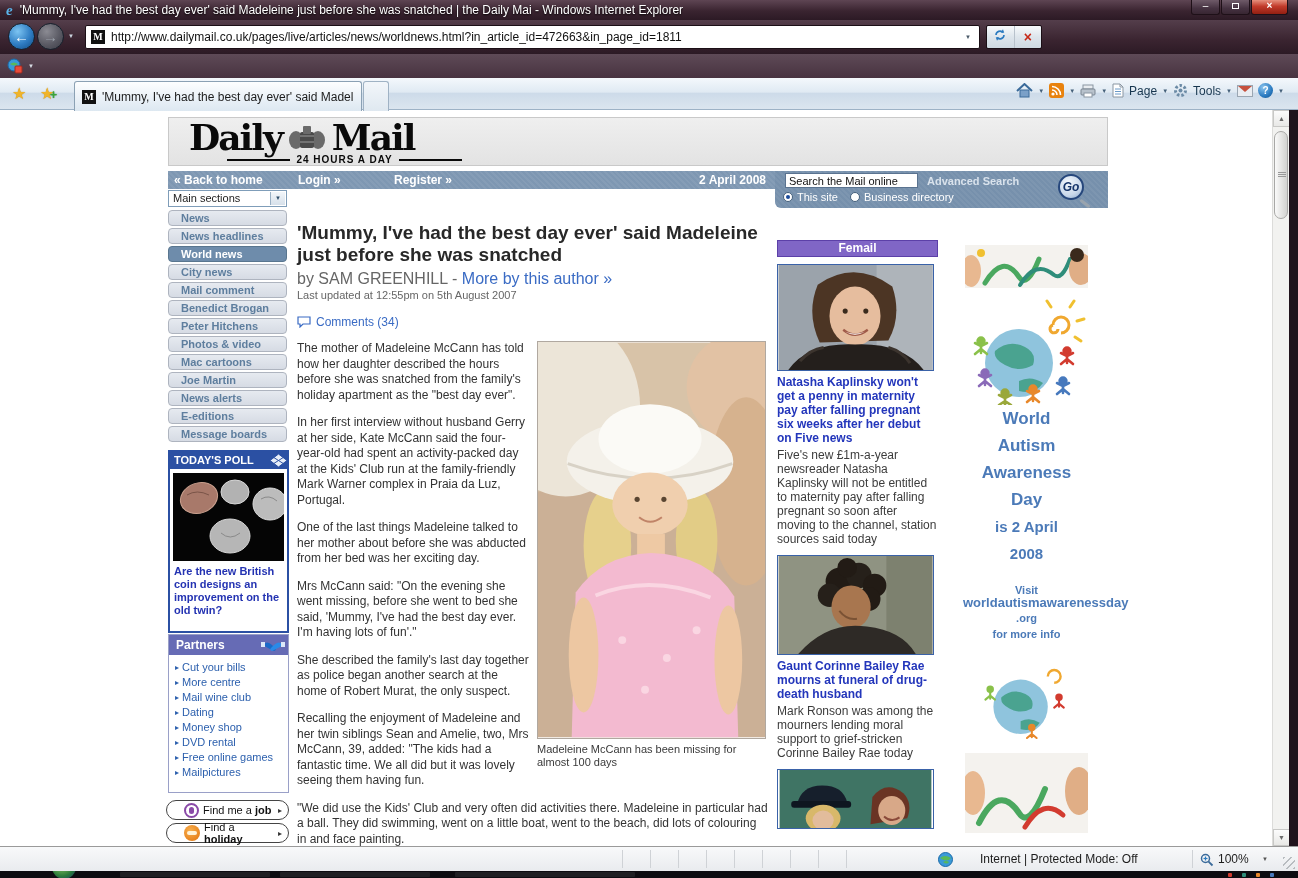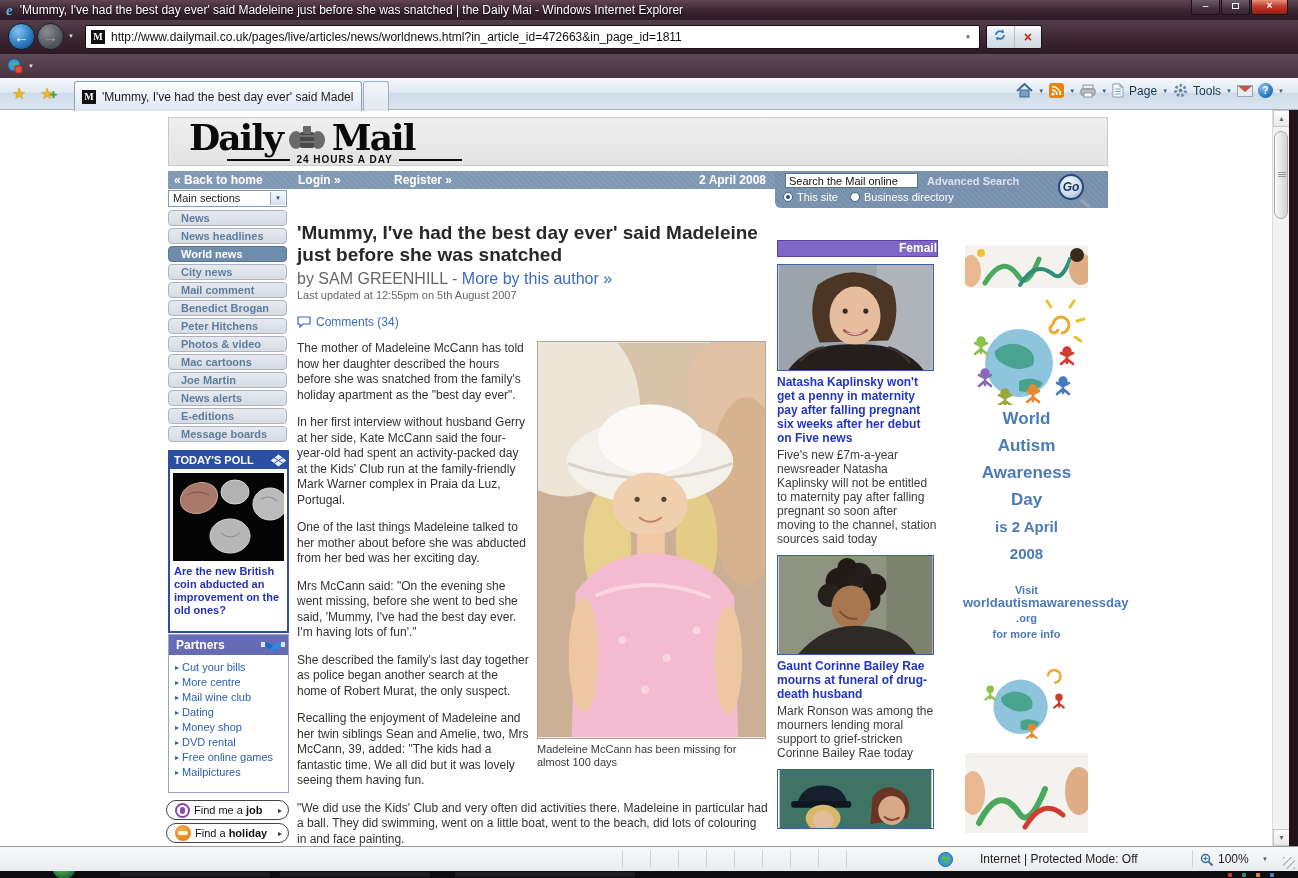--- a/index.html
+++ b/index.html
@@ -128,21 +128,21 @@
   .pollimg { display:block; margin:4px auto 3px auto; }
   .pollq { color:#2433b2; font-weight:bold; font-size:11px; line-height:13px; padding:1px 4px; }
 
   .partnersbox { left:168px; top:524px; width:121px; height:159px; border:1px solid #9aa0c8; background:#fff; }
   .partnershdr { height:20px; background:#666bb5; color:#fff; font-weight:bold; font-size:12px; padding:3px 7px; position:relative; }
   .partnerlist { padding:5px 2px 0 6px; }
   .partnerlist a { display:block; color:#2b5fad; font-size:11px; line-height:15px; text-decoration:none; white-space:nowrap; }
   .pbul { font-size:8px; margin-right:3px; vertical-align:1px; }
 
   .findbtn { left:166px; width:123px; height:20px; border:1px solid #444; border-radius:10px; background:#fff;
-    font-size:11px; color:#111; display:flex; align-items:center; padding:0 6px 0 8px; gap:4px; }
+    font-size:11px; color:#111; display:flex; align-items:center; padding:0 6px 0 17px; gap:4px; }
   .findbtn b { font-weight:bold; }
   .findarrow { margin-left:auto; font-size:8px; color:#333; }
   .jobicon { width:15px; height:15px; border-radius:50%; border:2px solid #8a4aa8; background:#fff; position:relative; flex:0 0 auto; }
   .jobicon:after { content:""; position:absolute; left:3px; top:2px; width:5px; height:7px; border-radius:3px; background:#8a4aa8; }
   .holicon { width:16px; height:16px; border-radius:50%; background:radial-gradient(circle at 40% 35%,#f8b050,#e8841e 70%,#c86a08); position:relative; flex:0 0 auto; }
   .holicon:after { content:""; position:absolute; left:3px; top:6px; width:10px; height:4px; border-radius:3px; background:#fff3d8; }
 
   
   .article { left:297px; top:112px; width:471px; }
   .headline { font-size:19px; line-height:22px; font-weight:bold; color:#282828; }
@@ -152,21 +152,21 @@
   .comments { margin-top:14px; font-size:12px; color:#3a6bc4; display:flex; align-items:center; gap:5px; }
   .artbody { margin-top:12px; font-size:12px; color:#333; line-height:15.5px; }
   .artbody p { margin-bottom:12px; }
   .photofloat { float:right; width:231px; margin:0 0 4px 8px; }
   .mainphoto { border:1px solid #b0a8a0; display:block; }
   .caption { font-size:11px; color:#3a3a3a; line-height:13px; margin-top:4px; }
 
   
   .femail { left:777px; top:130px; width:161px; }
   .femailhdr { height:17px; background:#8066c6; border:1px solid #5c40a8; color:#fff; font-weight:bold;
-    font-size:12px; text-align:right; line-height:15px; }
+    font-size:12px; text-align:center; line-height:15px; }
   .fphoto { border:1px solid #3a62a8; display:block; margin-top:7px; }
   .fhead { color:#2336bb; font-weight:bold; font-size:12px; line-height:14px; margin-top:4px; }
   .fbody { color:#3c3c3c; font-size:12px; line-height:14px; margin-top:3px; }
 
   
   .adcol { left:963px; top:135px; width:127px; text-align:center; color:#4b7ab8; }
   .adcol svg { display:block; margin:0 auto; }
   .adbig { font-weight:bold; font-size:17px; line-height:27px; }
   .admid { font-weight:bold; font-size:15px; line-height:27px; }
   .advisit { font-weight:bold; font-size:11px; line-height:14px; margin-top:16px; }
@@ -366,21 +366,21 @@
       <svg class="pollimg" width="111" height="88" viewBox="0 0 111 88">
         <rect width="111" height="88" fill="#050505"></rect>
         <ellipse cx="26" cy="25" rx="19" ry="15" fill="#a8796a" stroke="#caa08e" transform="rotate(-20 26 25)"></ellipse>
         <ellipse cx="62" cy="19" rx="14" ry="12" fill="#b2b2b2" stroke="#d8d8d8"></ellipse>
         <ellipse cx="97" cy="31" rx="17" ry="16" fill="#bcbcbc" stroke="#dcdcdc"></ellipse>
         <ellipse cx="57" cy="63" rx="20" ry="17" fill="#b6b6b6" stroke="#d4d4d4"></ellipse>
         <path d="M14 22 q10 -6 22 0" fill="none" stroke="#7a5448"></path>
         <path d="M48 60 q9 8 19 0" fill="none" stroke="#8a8a8a"></path>
         <path d="M88 26 q8 -5 16 2" fill="none" stroke="#8a8a8a"></path>
       </svg>
-      <div class="pollq">Are the new British coin abducted an improvement on the old ones?</div>
+      <div class="pollq">Are the new British coin designs an improvement on the old twin?</div>
     </div>
 
     <div class="abs partnersbox">
       <div class="partnershdr">
         <span>Partners</span>
         <svg width="24" height="13" viewBox="0 0 24 13" style="position:absolute;right:3px;top:4px">
           <path d="M2 6 q4 -5 9 0 l3 3 q2 2 -1 3 l-6 -3 Z" fill="#1a6ac8"></path>
           <path d="M22 6 q-4 -5 -9 0 l-3 3 q-2 2 1 3 l6 -3 Z" fill="#2a8ae8"></path>
           <rect x="0" y="3" width="4" height="5" fill="#dce8f8"></rect>
           <rect x="20" y="3" width="4" height="5" fill="#dce8f8"></rect>
@@ -469,21 +469,21 @@
         <path d="M40 20 q38 -26 76 2 q10 30 -4 55 l-70 2 q-14 -30 -2 -59" fill="#4c3524"></path>
         <ellipse cx="78" cy="52" rx="26" ry="30" fill="#e6bd9e"></ellipse>
         <circle cx="68" cy="47" r="2.6" fill="#3a2a1c"></circle>
         <circle cx="89" cy="47" r="2.6" fill="#3a2a1c"></circle>
         <path d="M66 66 q12 10 25 0" fill="none" stroke="#a05a48" stroke-width="2.4"></path>
         <path d="M68 68 q10 6 20 0 q-10 4 -20 0" fill="#fff"></path>
         <path d="M10 107 q20 -28 68 -26 q48 -2 70 26 Z" fill="#241f1c"></path>
         <path d="M22 98 q10 -12 24 -14 M112 84 q14 4 22 16" fill="none" stroke="#3c342e" stroke-width="3"></path>
       </svg>
       <div class="fhead">Natasha Kaplinsky won't get a penny in maternity pay after falling pregnant six weeks after her debut on Five news</div>
-      <div class="fbody">Five's new £7m-a-year newsreader Natasha Kaplinsky will not be entitled to maternity pay after falling pregnant so soon after moving to the channel, station sources said today</div>
+      <div class="fbody">Five's new £1m-a-year newsreader Natasha Kaplinsky will not be entitled to maternity pay after falling pregnant so soon after moving to the channel, station sources said today</div>
       <svg class="fphoto" width="157" height="100" viewBox="0 0 157 100" style="margin-top:9px">
         <rect width="157" height="100" fill="#8f9382"></rect>
         <rect x="110" width="47" height="100" fill="#7d816f"></rect>
         <circle cx="62" cy="26" r="14" fill="#221b15"></circle>
           <circle cx="82" cy="20" r="13" fill="#26201a"></circle>
         <circle cx="98" cy="30" r="12" fill="#221b15"></circle>
           <circle cx="52" cy="40" r="12" fill="#26201a"></circle>
         <circle cx="92" cy="44" r="12" fill="#221b15"></circle>
           <circle cx="70" cy="12" r="10" fill="#221b15"></circle>
         <ellipse cx="74" cy="52" rx="20" ry="22" fill="#a8764f"></ellipse>

